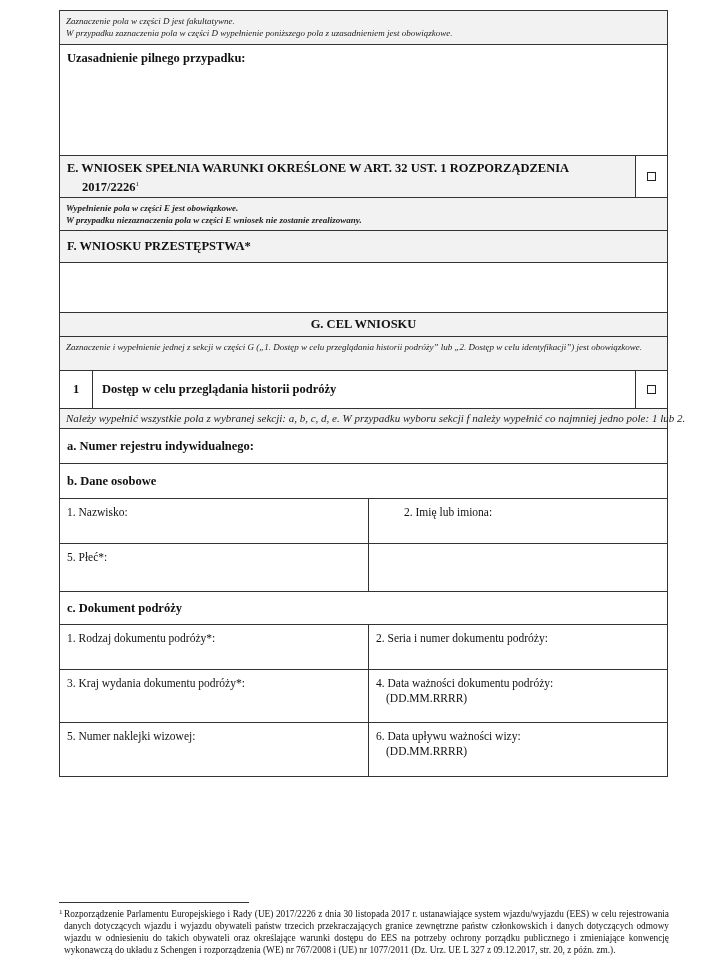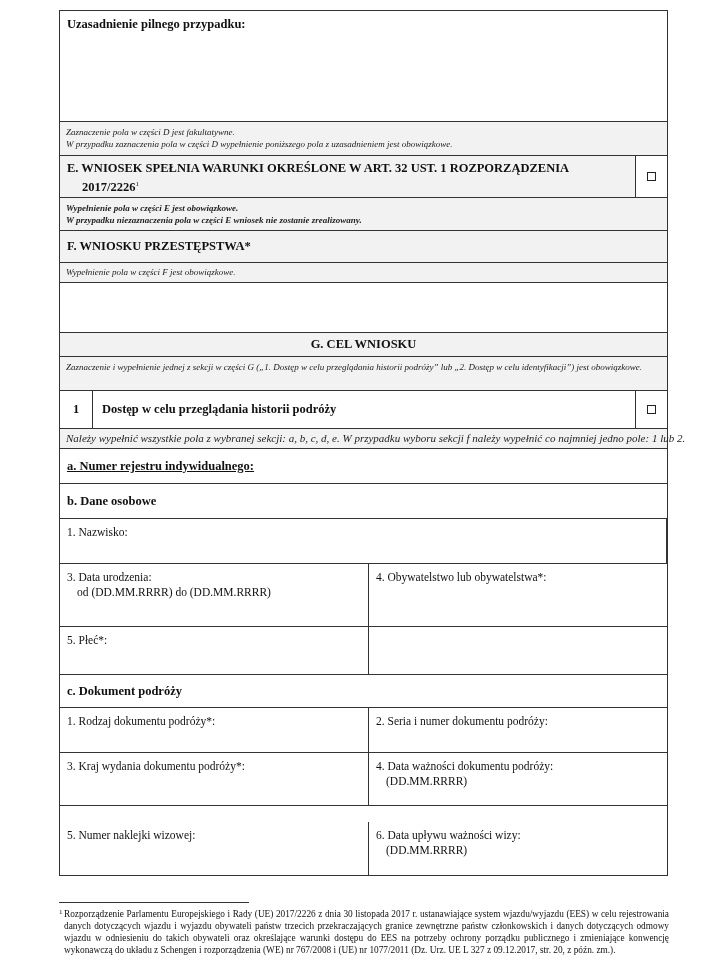--- a/index.html
+++ b/index.html
@@ -23,27 +23,27 @@
   .fn-line { position: absolute; left: 59px; top: 902px; width: 190px; border-top: 1px solid #333; }
   .fn { position: absolute; left: 59px; top: 908px; width: 610px; font-size: 9.3px; line-height: 12px; text-align: justify; }
   .fn-mark { position: absolute; left: 0; top: -2px; font-size: 7px; }
   .fn-text { display: block; margin-left: 5px; }
 </style>
 </head>
 <body>
 
 <div class="form">
 
-  <div class="row" style="height:111px; padding:6px 7px;">
-    <div class="section">Uzasadnienie pilnego przypadku:</div>
-  </div>
-
   <div class="row grey note" style="height:34px;">
     <div>Zaznaczenie pola w części D jest fakultatywne.</div>
     <div>W przypadku zaznaczenia pola w części D wypełnienie poniższego pola z uzasadnieniem jest obowiązkowe.</div>
+  </div>
+
+  <div class="row" style="height:111px; padding:6px 7px;">
+    <div class="section">Uzasadnienie pilnego przypadku:</div>
   </div>
 
   <div class="row grey flex" style="height:42px;">
     <div class="head" style="flex:1; padding:4px 7px; line-height:16px;">
       <div>E. WNIOSEK SPEŁNIA WARUNKI OKREŚLONE W ART. 32 UST. 1 ROZPORZĄDZENIA</div>
       <div style="padding-left:15px;"><span>2017/2226</span><sup>1</sup></div>
     </div>
     <div class="cbcol" style="background:#fff;">
       <div class="cb"></div>
     </div>
@@ -51,23 +51,20 @@
 
   <div class="row grey note" style="height:33px;font-weight:bold;">
     <div>Wypełnienie pola w części E jest obowiązkowe.</div>
     <div>W przypadku niezaznaczenia pola w części E wniosek nie zostanie zrealizowany.</div>
   </div>
 
   <div class="row grey head" style="height:32px; padding-top:8px;">
     <span>F. WNIOSKU PRZESTĘPSTWA*</span>
   </div>
 
-  <div class="row grey note" style="height:20px; padding-top:3px;">
-    <span>Wypełnienie pola w części F jest obowiązkowe.</span>
-  </div>
 
   <div class="row" style="height:50px;"></div>
 
   <div class="row grey head" style="height:24px; padding-top:4px;text-align:center;">
     <span>G. CEL WNIOSKU</span>
   </div>
 
   <div class="row grey note" style="height:34px;">
     <span>Zaznaczenie i wypełnienie jednej z sekcji w części G („1. Dostęp w celu przeglądania historii podróży” lub „2. Dostęp w celu identyfikacji”) jest obowiązkowe.</span>
   </div>
@@ -77,39 +74,33 @@
     <div class="section" style="flex:1; display:flex; align-items:center; padding-left:9px;">Dostęp w celu przeglądania historii podróży</div>
     <div class="cbcol">
       <div class="cb"></div>
     </div>
   </div>
 
   <div class="row grey note" style="height:20px; padding-top:3px; font-size:11px; white-space:nowrap;">
     <span>Należy wypełnić wszystkie pola z wybranej sekcji: a, b, c, d, e. W przypadku wyboru sekcji f należy wypełnić co najmniej jedno pole: 1 lub 2.</span>
   </div>
 
-  <div class="row section" style="height:35px; padding:10px 7px 8px 7px;text-decoration:underline;">
+  <div class="row section" style="height:35px; padding:10px 7px 8px 7px;">
     <span>a. Numer rejestru indywidualnego:</span>
   </div>
 
   <div class="row section" style="height:35px; padding:10px 7px 0 7px;">
     <span>b. Dane osobowe</span>
   </div>
 
   <div class="row flex split" style="height:45px;gap:28px;">
     <div class="cell"><span>1. Nazwisko:</span></div>
+    <div class="cell"><span>2. Imię lub imiona:</span></div>
   </div>
 
-  <div class="row flex split" style="height:63px;">
-    <div class="cell">
-      <span>3. Data urodzenia:</span>
-      <span class="indent">od (DD.MM.RRRR) do (DD.MM.RRRR)</span>
-    </div>
-    <div class="cell"><span>4. Obywatelstwo lub obywatelstwa*:</span></div>
-  </div>
 
   <div class="row flex split" style="height:48px;">
     <div class="cell"><span>5. Płeć*:</span></div>
     <div class="cell"></div>
   </div>
 
   <div class="row section" style="height:33px; padding:9px 7px 0 7px;">
     <span>c. Dokument podróży</span>
   </div>
 
@@ -119,21 +110,21 @@
   </div>
 
   <div class="row flex split" style="height:53px;">
     <div class="cell"><span>3. Kraj wydania dokumentu podróży*:</span></div>
     <div class="cell">
       <span>4. Data ważności dokumentu podróży:</span>
       <span class="indent">(DD.MM.RRRR)</span>
     </div>
   </div>
 
-  <div class="row flex split" style="height:53px;margin-top:16px;">
+  <div class="row flex split" style="height:53px;">
     <div class="cell"><span>5. Numer naklejki wizowej:</span></div>
     <div class="cell">
       <span>6. Data upływu ważności wizy:</span>
       <span class="indent">(DD.MM.RRRR)</span>
     </div>
   </div>
 
 </div>
 
 <div class="fn-line"></div>

